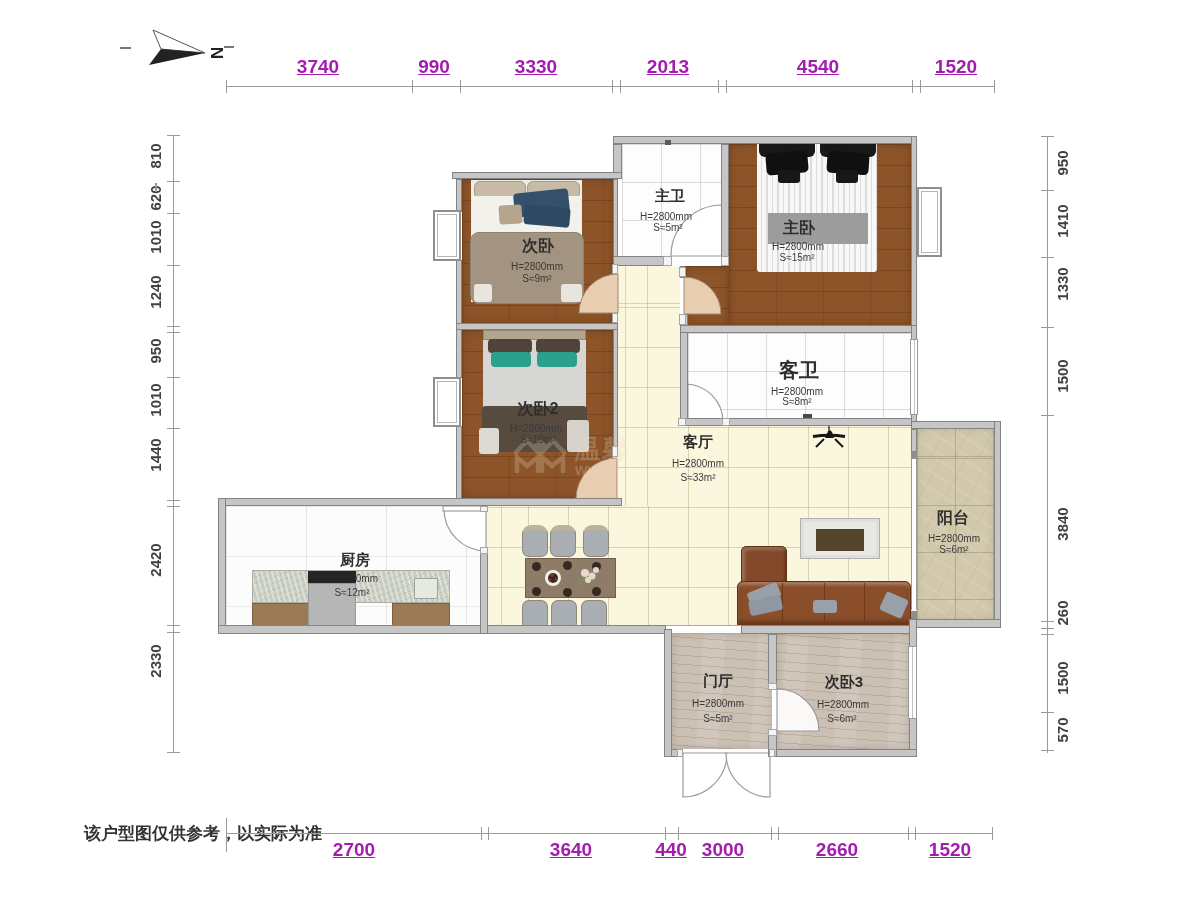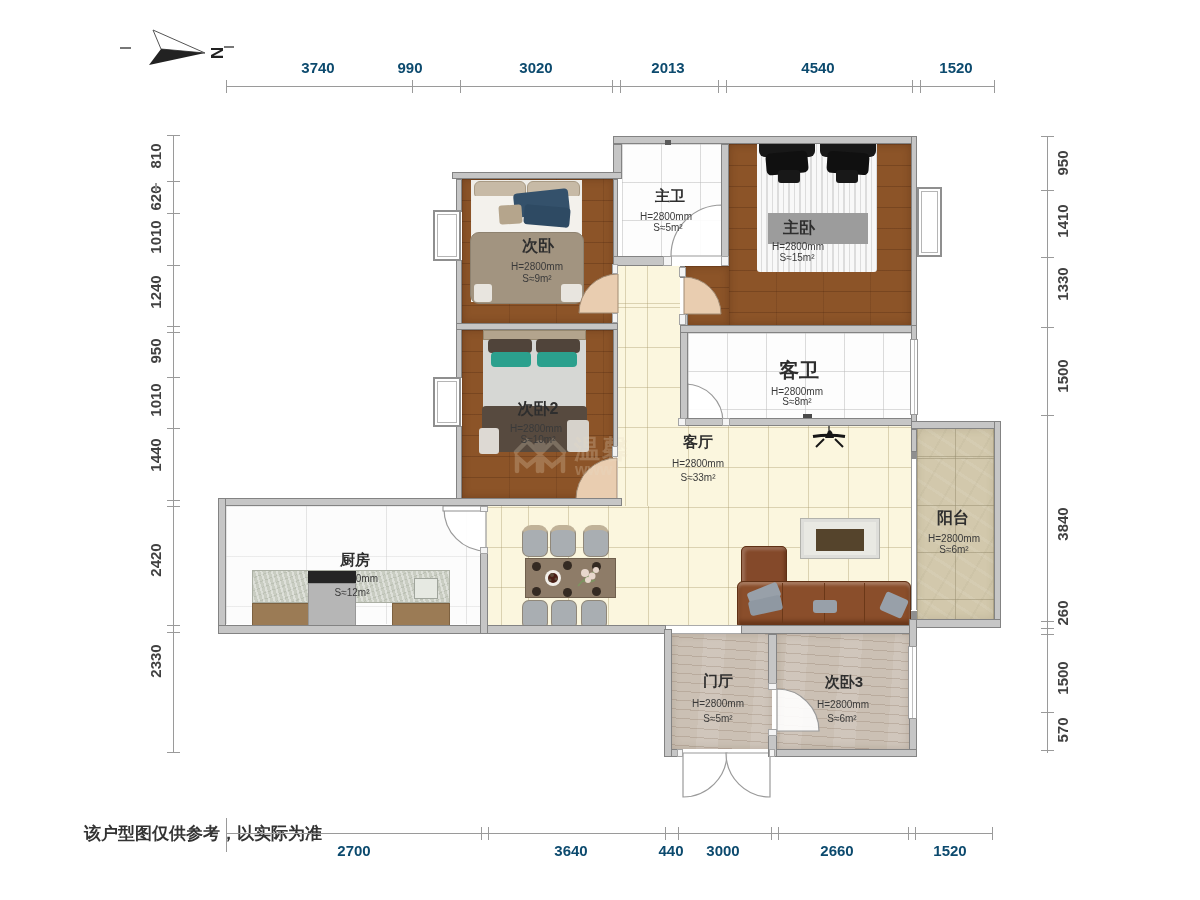--- a/index.html
+++ b/index.html
@@ -33,21 +33,21 @@
 
 .win{position:absolute;background:#fff;border:2px solid #8f8f8f;box-sizing:border-box;}
 .win i{position:absolute;display:block;border:1px solid #b5b5b5;left:2px;right:2px;top:2px;bottom:2px;}
 
 .lab{position:absolute;color:#2e2e2e;text-align:center;transform:translate(-50%,-50%);
  font-weight:bold;white-space:nowrap;}
 .sub{position:absolute;color:#3a3a3a;text-align:center;transform:translate(-50%,-50%);
  font-size:10px;white-space:nowrap;letter-spacing:0px;}
 
 .dl{position:absolute;background:#9a9a9a;}
-.dn{position:absolute;color:#0c4a6e;font-size:15px;font-weight:bold;transform:translate(-50%,-50%);white-space:nowrap;}
+.dn{position:absolute;color:#a21caf;font-size:19px;font-weight:bold;transform:translate(-50%,-50%);white-space:nowrap;text-decoration:underline;}
 .dnv{position:absolute;color:#414141;font-size:15px;font-weight:bold;transform:translate(-50%,-50%) rotate(-90deg);white-space:nowrap;}
 </style>
 </head>
 <body>
 <div id="page">
 
 <div class="brown" style="left:462px;top:179px;width:151px;height:144px;"></div>
 <div class="brown" style="left:462px;top:330px;width:151px;height:168px;"></div>
 <div class="brown" style="left:729px;top:144px;width:182px;height:181px;"></div>
 <div class="brown" style="left:685px;top:266px;width:44px;height:59px;"></div>
@@ -336,22 +336,22 @@
 <div class="dl" style="left:412px;top:80px;width:1px;height:13px;"></div>
 <div class="dl" style="left:460px;top:80px;width:1px;height:13px;"></div>
 <div class="dl" style="left:612px;top:80px;width:1px;height:13px;"></div>
 <div class="dl" style="left:620px;top:80px;width:1px;height:13px;"></div>
 <div class="dl" style="left:718px;top:80px;width:1px;height:13px;"></div>
 <div class="dl" style="left:726px;top:80px;width:1px;height:13px;"></div>
 <div class="dl" style="left:912px;top:80px;width:1px;height:13px;"></div>
 <div class="dl" style="left:920px;top:80px;width:1px;height:13px;"></div>
 <div class="dl" style="left:994px;top:80px;width:1px;height:13px;"></div>
 <div class="dn" style="left:318px;top:67px;">3740</div>
-<div class="dn" style="left:410px;top:67px;">990</div>
-<div class="dn" style="left:536px;top:67px;">3020</div>
+<div class="dn" style="left:434px;top:67px;">990</div>
+<div class="dn" style="left:536px;top:67px;">3330</div>
 <div class="dn" style="left:668px;top:67px;">2013</div>
 <div class="dn" style="left:818px;top:67px;">4540</div>
 <div class="dn" style="left:956px;top:67px;">1520</div>
 
 <div class="dl" style="left:226px;top:833px;width:766px;height:1px;"></div>
 <div class="dl" style="left:226px;top:818px;width:1px;height:34px;"></div>
 <div class="dl" style="left:481px;top:827px;width:1px;height:13px;"></div>
 <div class="dl" style="left:488px;top:827px;width:1px;height:13px;"></div>
 <div class="dl" style="left:665px;top:827px;width:1px;height:13px;"></div>
 <div class="dl" style="left:678px;top:827px;width:1px;height:13px;"></div>

